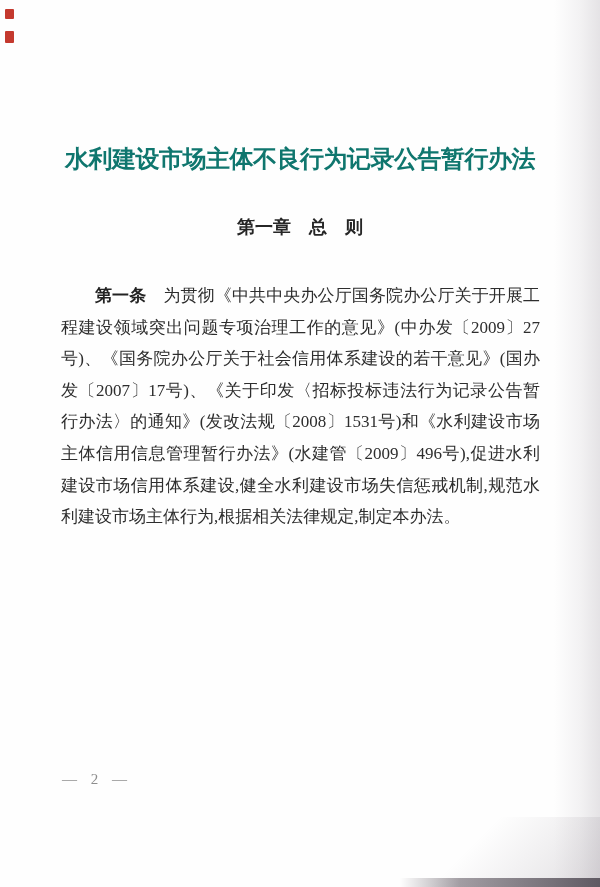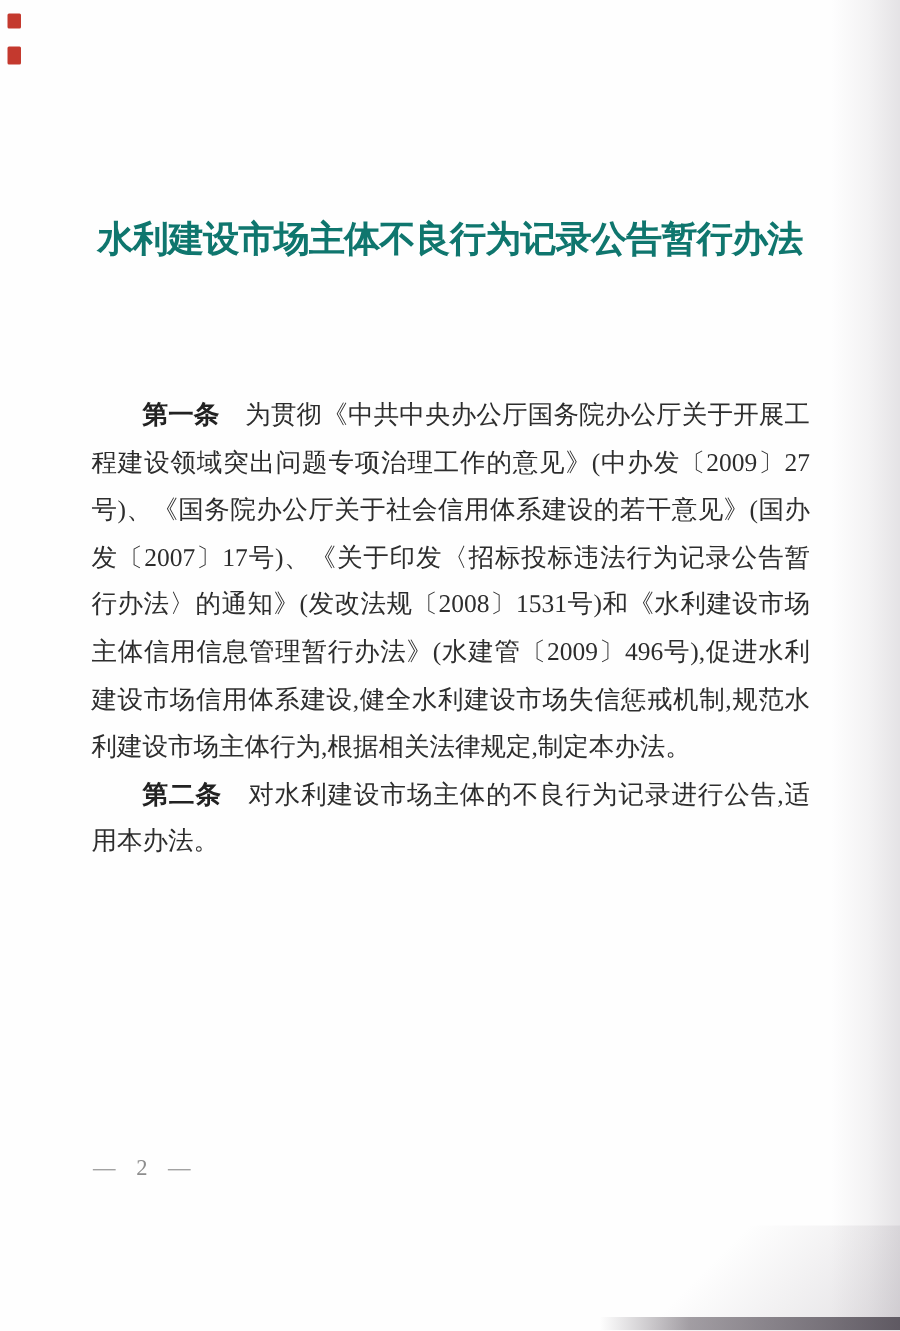--- a/index.html
+++ b/index.html
@@ -45,21 +45,21 @@
     width: 100%;
     margin: 0;
     text-align: center;
     font-size: 18px;
     font-weight: 700;
     color: #262626;
   }
 
   .doc-body {
     position: absolute;
-    top: 261px;
+    top: 280px;
     left: 61px;
     width: 479px;
     font-size: 17px;
     line-height: 31.6px;
     text-align: justify;
     color: #2d2d2d;
   }
   .doc-body p {
     margin: 0;
     padding: 0;
@@ -110,24 +110,24 @@
 </head>
 <body>
 
 <div class="page">
 
   <div class="stamp-mark m1" style="background: rgb(196, 57, 46);"></div>
   <div class="stamp-mark m2" style="background: rgb(196, 57, 46);"></div>
 
   <h1 class="doc-title">水利建设市场主体不良行为记录公告暂行办法</h1>
 
+  <h2 class="chapter-heading">第一章　总　则</h2>
 
   <div class="doc-body">
       <p><span class="article-label">第一条</span>　为贯彻《中共中央办公厅国务院办公厅关于开展工程建设领域突出问题专项治理工作的意见》(中办发〔2009〕27号)、《国务院办公厅关于社会信用体系建设的若干意见》(国办发〔2007〕17号)、《关于印发〈招标投标违法行为记录公告暂行办法〉的通知》(发改法规〔2008〕1531号)和《水利建设市场主体信用信息管理暂行办法》(水建管〔2009〕496号),促进水利建设市场信用体系建设,健全水利建设市场失信惩戒机制,规范水利建设市场主体行为,根据相关法律规定,制定本办法。</p>
-      <p><span class="article-label">第二条</span>　对水利建设市场主体的不良行为记录进行公告,适用本办法。</p>
     </div>
 
   <div class="page-number">— 2 —</div>
 
   <div class="edge-right"></div>
   <div class="corner-shadow"></div>
   <div class="edge-bottom"></div>
 
 </div>
 

